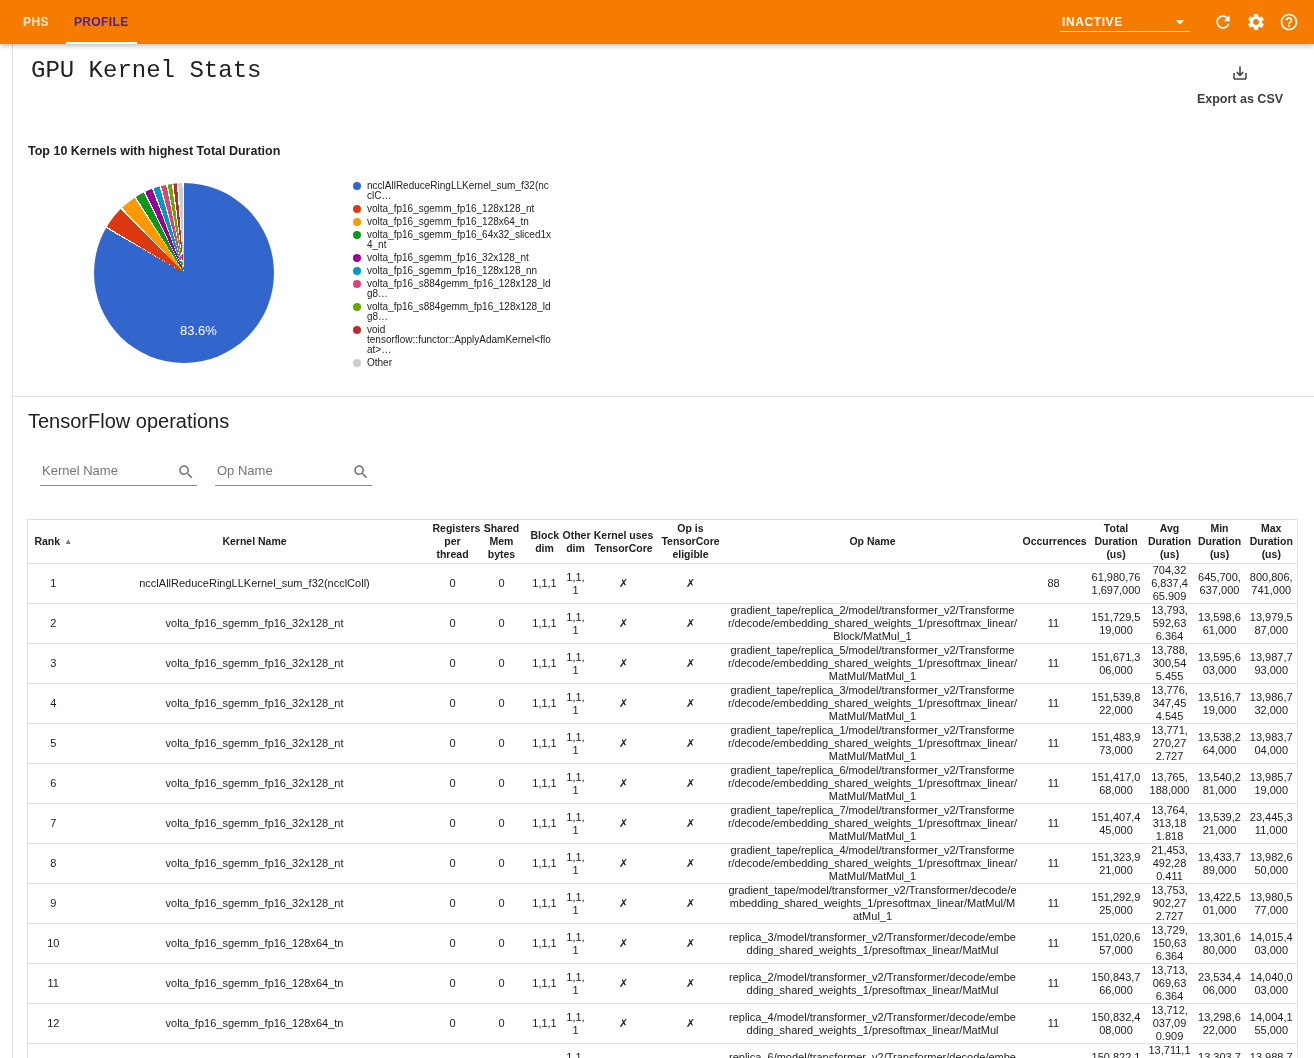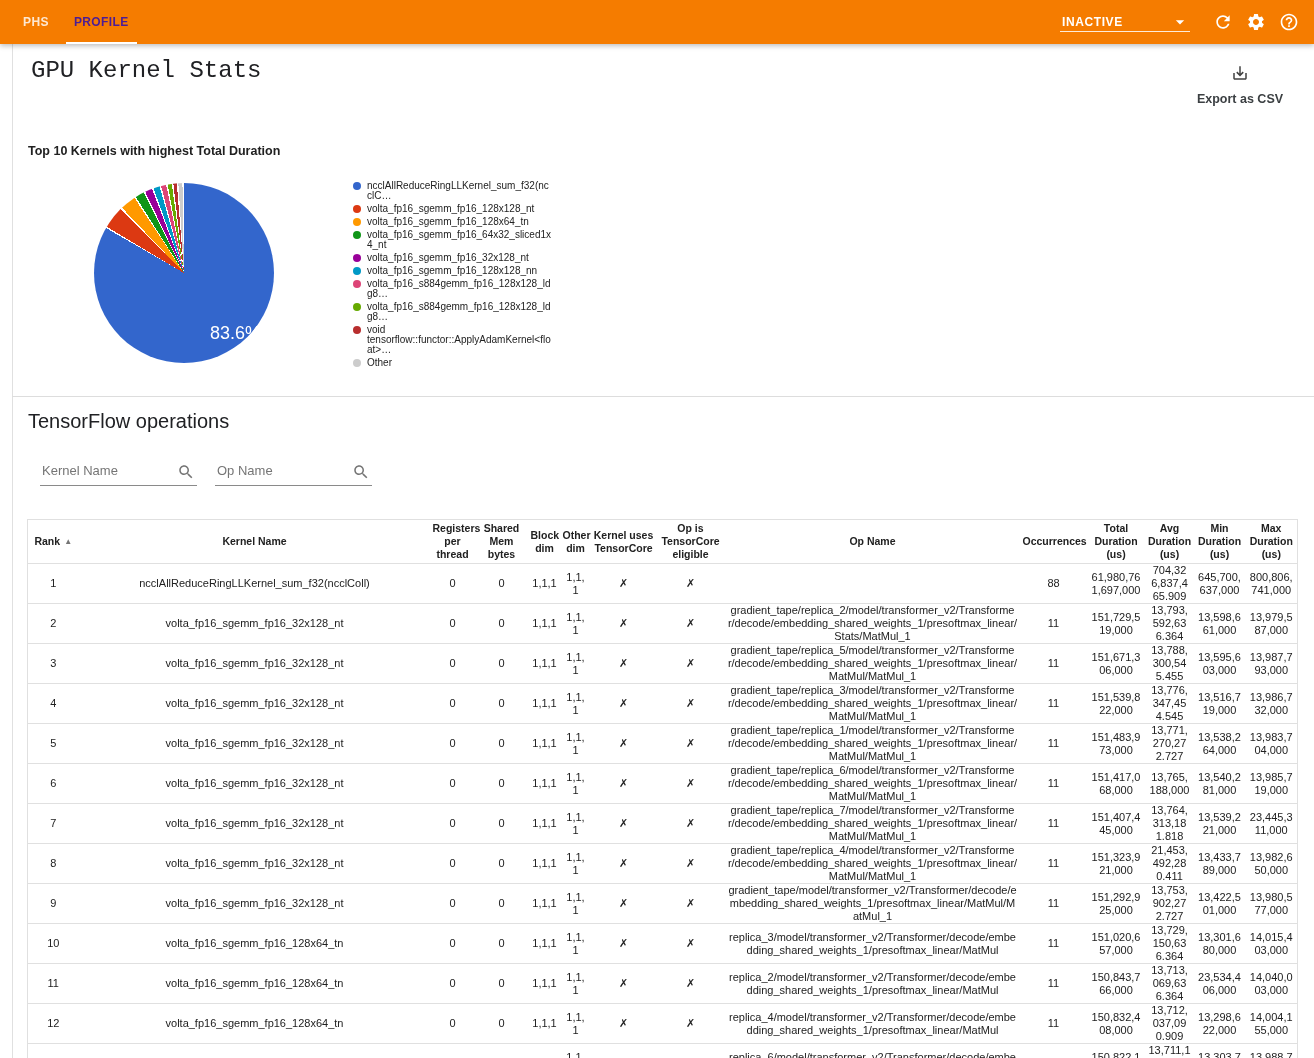--- a/index.html
+++ b/index.html
@@ -27,21 +27,21 @@
 
   
   .page-title { position:absolute; top:57px; left:31px; font-size:24px; font-weight:400; color:#202124;font-family:Liberation Mono, monospace; }
   .export { position:absolute; top:64px; right:16px; width:116px; display:flex; flex-direction:column;
             align-items:center; gap:10px; cursor:pointer; }
   .export .dl-icon { width:18px; height:18px; }
   .export span { font-size:12.5px; font-weight:bold; color:#3c4043; }
   .chart-title { position:absolute; top:144px; left:28px; font-size:12.5px; font-weight:bold; color:#212121; }
 
   .pie { position:absolute; left:94px; top:183px; width:180px; height:180px; border-radius:50%; }
-  .pie-label { position:absolute; left:116px; top:140px; font-size:18px; color:#fff; }
+  .pie-label { position:absolute; left:86px; top:140px; font-size:13px; color:#fff; }
 
   .legend { position:absolute; left:353px; top:181px; width:200px; }
   .legend-item { display:flex; align-items:flex-start; margin-bottom:3px; }
   .legend-dot { width:8px; height:8px; border-radius:50%; margin:1px 6px 0 0; flex-shrink:0; }
   .legend-label { font-size:10px; line-height:10px; color:#222; overflow-wrap:break-word; min-width:0; }
 
   .section-divider { position:absolute; top:396px; left:12px; right:0; height:1px; background:#ddd; }
 
   
   .section-title { position:absolute; top:410px; left:28px; font-size:20px; font-weight:400; color:#202124; }
@@ -228,21 +228,21 @@
           </tr>
           <tr>
             <td class="td-rank">2</td>
             <td class="td-kernel">volta_fp16_sgemm_fp16_32x128_nt</td>
             <td class="td-registers">0</td>
             <td class="td-shared_mem">0</td>
             <td class="td-block_dim">1,1,1</td>
             <td class="td-grid_dim">1,1,1</td>
             <td class="td-uses_tensorcore">✗</td>
             <td class="td-tc_eligible">✗</td>
-            <td class="td-op_name">gradient_tape/replica_2/model/transformer_v2/Transformer/decode/embedding_shared_weights_1/presoftmax_linear/Stats/MatMul_1</td>
+            <td class="td-op_name">gradient_tape/replica_2/model/transformer_v2/Transformer/decode/embedding_shared_weights_1/presoftmax_linear/Block/MatMul_1</td>
             <td class="td-occurrences">11</td>
             <td class="td-total_duration">151,729,519,000</td>
             <td class="td-avg_duration">13,793,592,636.364</td>
             <td class="td-min_duration">13,598,661,000</td>
             <td class="td-max_duration">13,979,587,000</td>
           </tr>
           <tr>
             <td class="td-rank">3</td>
             <td class="td-kernel">volta_fp16_sgemm_fp16_32x128_nt</td>
             <td class="td-registers">0</td>

